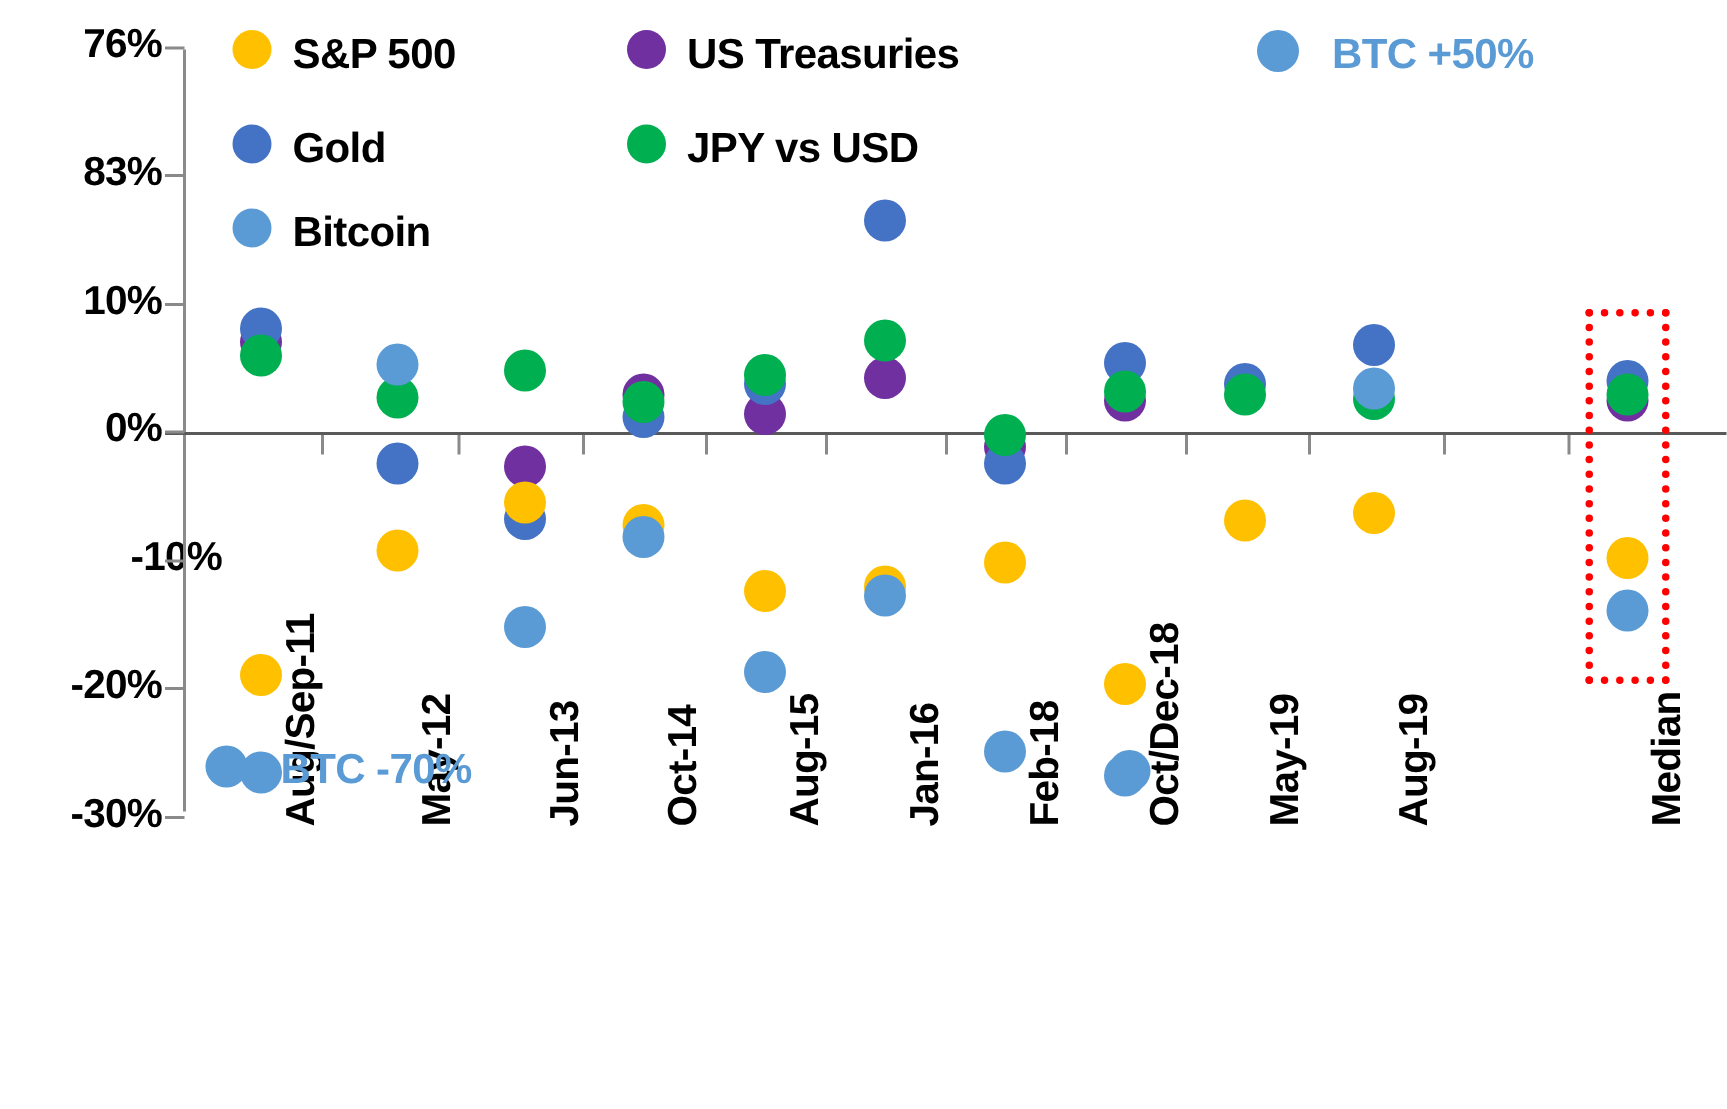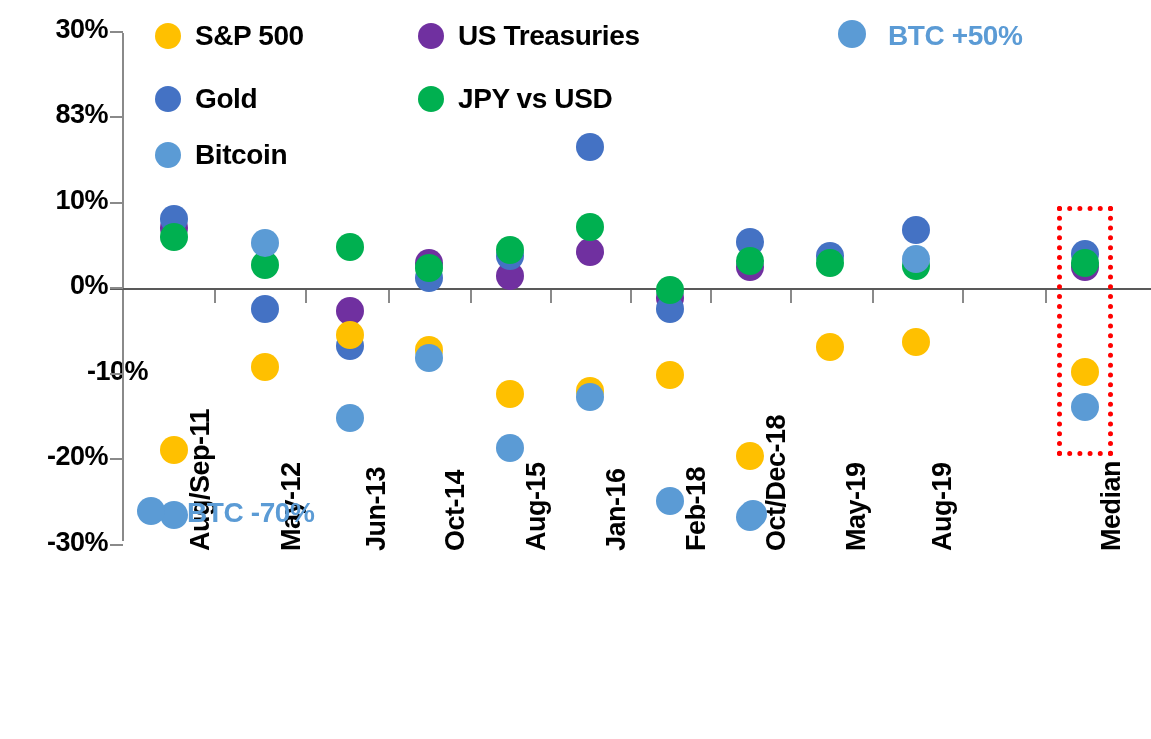--- a/index.html
+++ b/index.html
@@ -47,21 +47,21 @@
 
   
   .dot{
     position:absolute;
     border-radius:50%;
     width:28px;height:28px;
     margin-left:-14px;margin-top:-14px;
   }
 
   
-  .legend-item{position:absolute;display:flex;align-items:center;white-space:nowrap;}
+  .legend-item{position:absolute;display:flex;white-space:nowrap;}
   .legend-swatch{width:26px;height:26px;border-radius:50%;flex:0 0 auto;}
   .legend-label{font-size:28px;font-weight:700;color:#000;margin-left:14px;letter-spacing:-0.4px;}
 
   
   .annot{position:absolute;display:flex;align-items:flex-start;white-space:nowrap;}
   .annot-dot{width:28px;height:28px;border-radius:50%;flex:0 0 auto;}
   .annot-text{font-size:28px;font-weight:700;margin-left:22px;letter-spacing:-0.4px;}
 
   
   .highlight-box{
@@ -70,21 +70,21 @@
     box-sizing:border-box;
     background:transparent;
   }
 </style>
 </head>
 <body>
 
 <div id="chart-root">
 
   <div id="ylabels">
-      <div class="ytick-wrap" style="top: 13.5px;"><span class="ytick" style="position: static;">30%</span></div>
+      <div class="ytick-wrap" style="top: 13.5px;"><span class="ytick" style="position: static;">76%</span></div>
       <div class="ytick-wrap" style="top: 99px;"><span class="ytick" style="position: static;">83%</span></div>
       <div class="ytick-wrap" style="top: 184.5px;"><span class="ytick" style="position: static;">10%</span></div>
       <div class="ytick-wrap" style="top: 270px;"><span class="ytick" style="position: static;">0%</span></div>
       <div class="ytick-wrap" style="top: 355.5px; margin-left: 40px;"><span class="ytick" style="position: static;">-10%</span></div>
       <div class="ytick-wrap" style="top: 441px;"><span class="ytick" style="position: static;">-20%</span></div>
       <div class="ytick-wrap" style="top: 526.5px;"><span class="ytick" style="position: static;">-30%</span></div>
     </div>
 
   <div class="axis-vert" style="left:122px;top:33px;height:508px;"></div>
   <div class="axis-zero" style="left:110px;top:288px;width:1041px;"></div>

